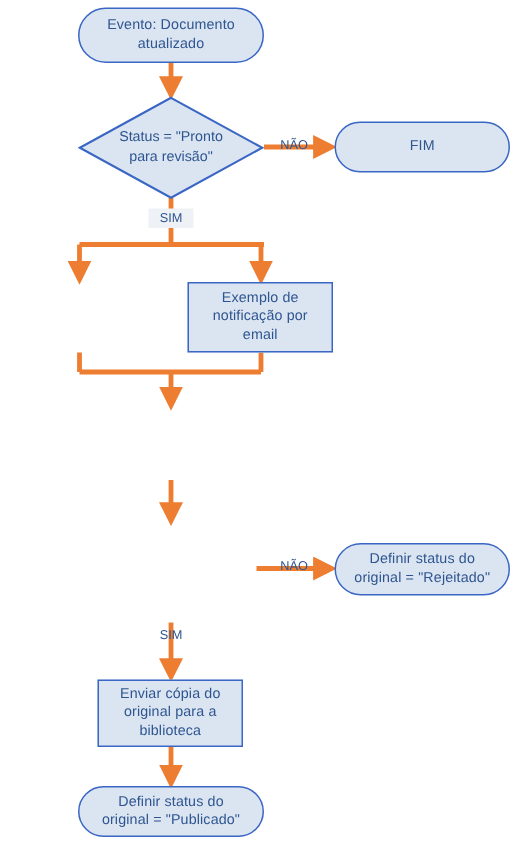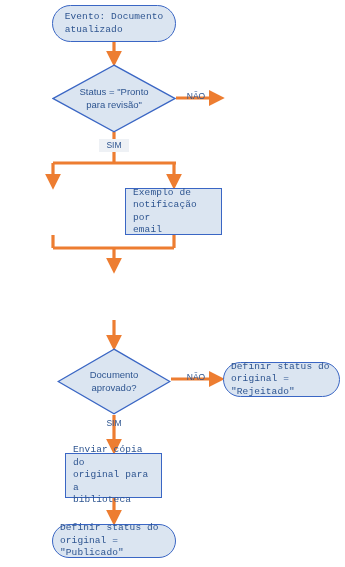--- a/index.html
+++ b/index.html
@@ -22,27 +22,26 @@
     width: 345px;
     height: 567px;
     pointer-events: none;
   }
   .node {
     position: absolute;
     box-sizing: border-box;
     display: flex;
     align-items: center;
     justify-content: center;
-    text-align: left;
+    text-align: center;
     color: #2e5590;
     font-size: 9.5px;
     line-height: 12.5px;
     letter-spacing: 0.1px;
     z-index: 3;
-    font-family: Liberation Mono, monospace;
   }
   .shape-stadium {
     background: #dbe5f1;
     border: 1.4px solid #3a66c4;
     border-radius: 999px;
   }
   .shape-rect {
     background: #dbe5f1;
     border: 1.4px solid #3a66c4;
     border-radius: 0;
@@ -132,44 +131,40 @@
   </div>
 
   <div class="diamond-wrap" style="left:52px; top:64px; width:124px; height:69px;">
     <svg width="124" height="69" viewBox="0 0 124 69" xmlns="http://www.w3.org/2000/svg">
       <polygon points="62,1.2 122.8,34.5 62,67.8 1.2,34.5" fill="#dbe5f1" stroke="#3a66c4" stroke-width="1.4"></polygon>
     </svg>
     <span class="label">Status = "Pronto
 para revisão"</span>
   </div>
 
+  <div class="node shape-stadium" style="left:223px; top:81px; width:117px; height:34px;">
+    <span class="label">FIM</span>
+  </div>
 
   <div class="edge-label plain" style="left:181px; top:91px; width:30px;">
     <span>NÃO</span>
   </div>
 
   <div class="edge-label" style="left:99px; top:139px; width:30px; box-sizing:border-box;">
     <span>SIM</span>
   </div>
 
 
   <div class="node shape-rect" style="left:125px; top:188px; width:97px; height:47px;">
     <span class="label">Exemplo de
 notificação por
 email</span>
   </div>
 
 
-  <div class="diamond-wrap" style="left:57px; top:348px; width:114px; height:67px;">
-    <svg width="114" height="67" viewBox="0 0 114 67" xmlns="http://www.w3.org/2000/svg">
-      <polygon points="57,1.2 112.8,33.5 57,65.8 1.2,33.5" fill="#dbe5f1" stroke="#3a66c4" stroke-width="1.4"></polygon>
-    </svg>
-    <span class="label">Documento
-aprovado?</span>
-  </div>
 
   <div class="node shape-stadium" style="left:223px; top:362px; width:117px; height:35px;">
     <span class="label">Definir status do
 original = "Rejeitado"</span>
   </div>
 
   <div class="edge-label plain" style="left:181px; top:372px; width:30px;">
     <span>NÃO</span>
   </div>
 

